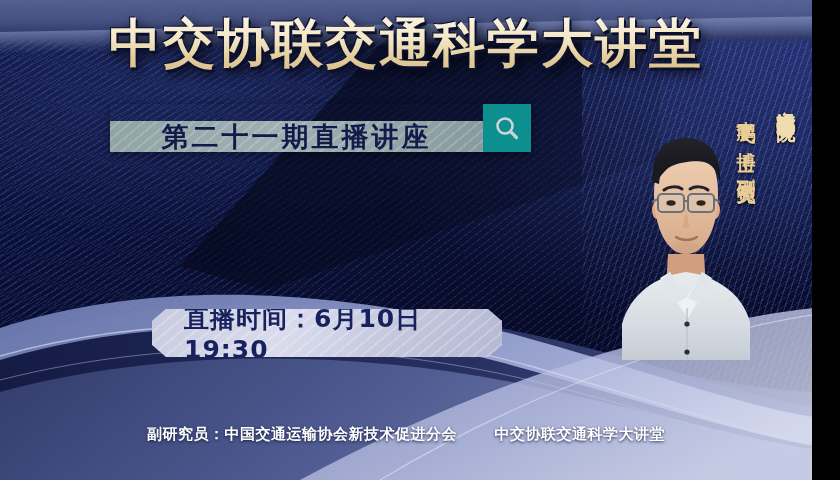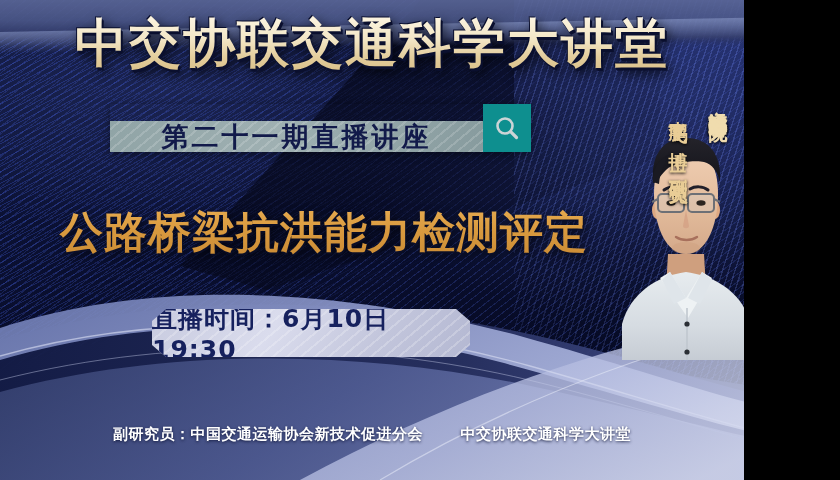--- a/index.html
+++ b/index.html
@@ -2,21 +2,21 @@
 <html><head>
 <meta charset="utf-8">
 <style>
   html, body {
     margin: 0;
     padding: 0;
     background: #000;
   }
   #poster {
     position: relative;
-    width: 744px;
+    width: 812px;
     height: 480px;
     overflow: hidden;
     font-family: "Liberation Sans", "DejaVu Sans", sans-serif;
     background: #070a1e;
   }
 
   
   .bg-base {
     position: absolute;
     inset: 0;
@@ -185,20 +185,21 @@
     background:
       repeating-linear-gradient(-40deg,
         rgba(255,255,255,.22) 0px,
         rgba(255,255,255,.22) 2px,
         rgba(0,0,0,0) 2px,
         rgba(0,0,0,0) 9px),
       linear-gradient(120deg, #c8cbdf 0%, #dadced 38%, #c3c6dc 70%, #b4b8d2 100%);
     clip-path: polygon(14px 0, calc(100% - 14px) 0, 100% 12px, 100% calc(100% - 12px),
                        calc(100% - 14px) 100%, 14px 100%, 0 calc(100% - 12px), 0 12px);
     box-shadow: 0 3px 10px rgba(0,0,0,.5);
+    padding-left: 32px;
   }
 
   .footer {
     position: absolute;
     left: 0; right: 0; top: 425px;
     text-align: center;
     color: #ffffff;
     font-size: 15px;
     font-weight: 700;
     letter-spacing: .5px;
@@ -370,21 +371,20 @@
   <div class="subbar">
     <div class="subbar-text">第二十一期直播讲座</div>
     <div class="subbar-search">
       <svg width="28" height="28" viewBox="0 0 28 28">
         <circle cx="12" cy="12" r="7.5" fill="none" stroke="#ccd4d6" stroke-width="2.6"></circle>
         <line x1="17.6" y1="17.6" x2="23.5" y2="23.5" stroke="#ccd4d6" stroke-width="3.2" stroke-linecap="round"></line>
       </svg>
     </div>
   </div>
 
-  <div class="topic">公路桥梁抗洪能力检测评定</div>
 
   <div class="timepill">直播时间：6月10日19:30</div>
 
   <div class="footer">
     <span>副研究员：中国交通运输协会新技术促进分会</span>
     <span class="gap"></span>
     <span>中交协联交通科学大讲堂</span>
   </div>
 
 </div>

